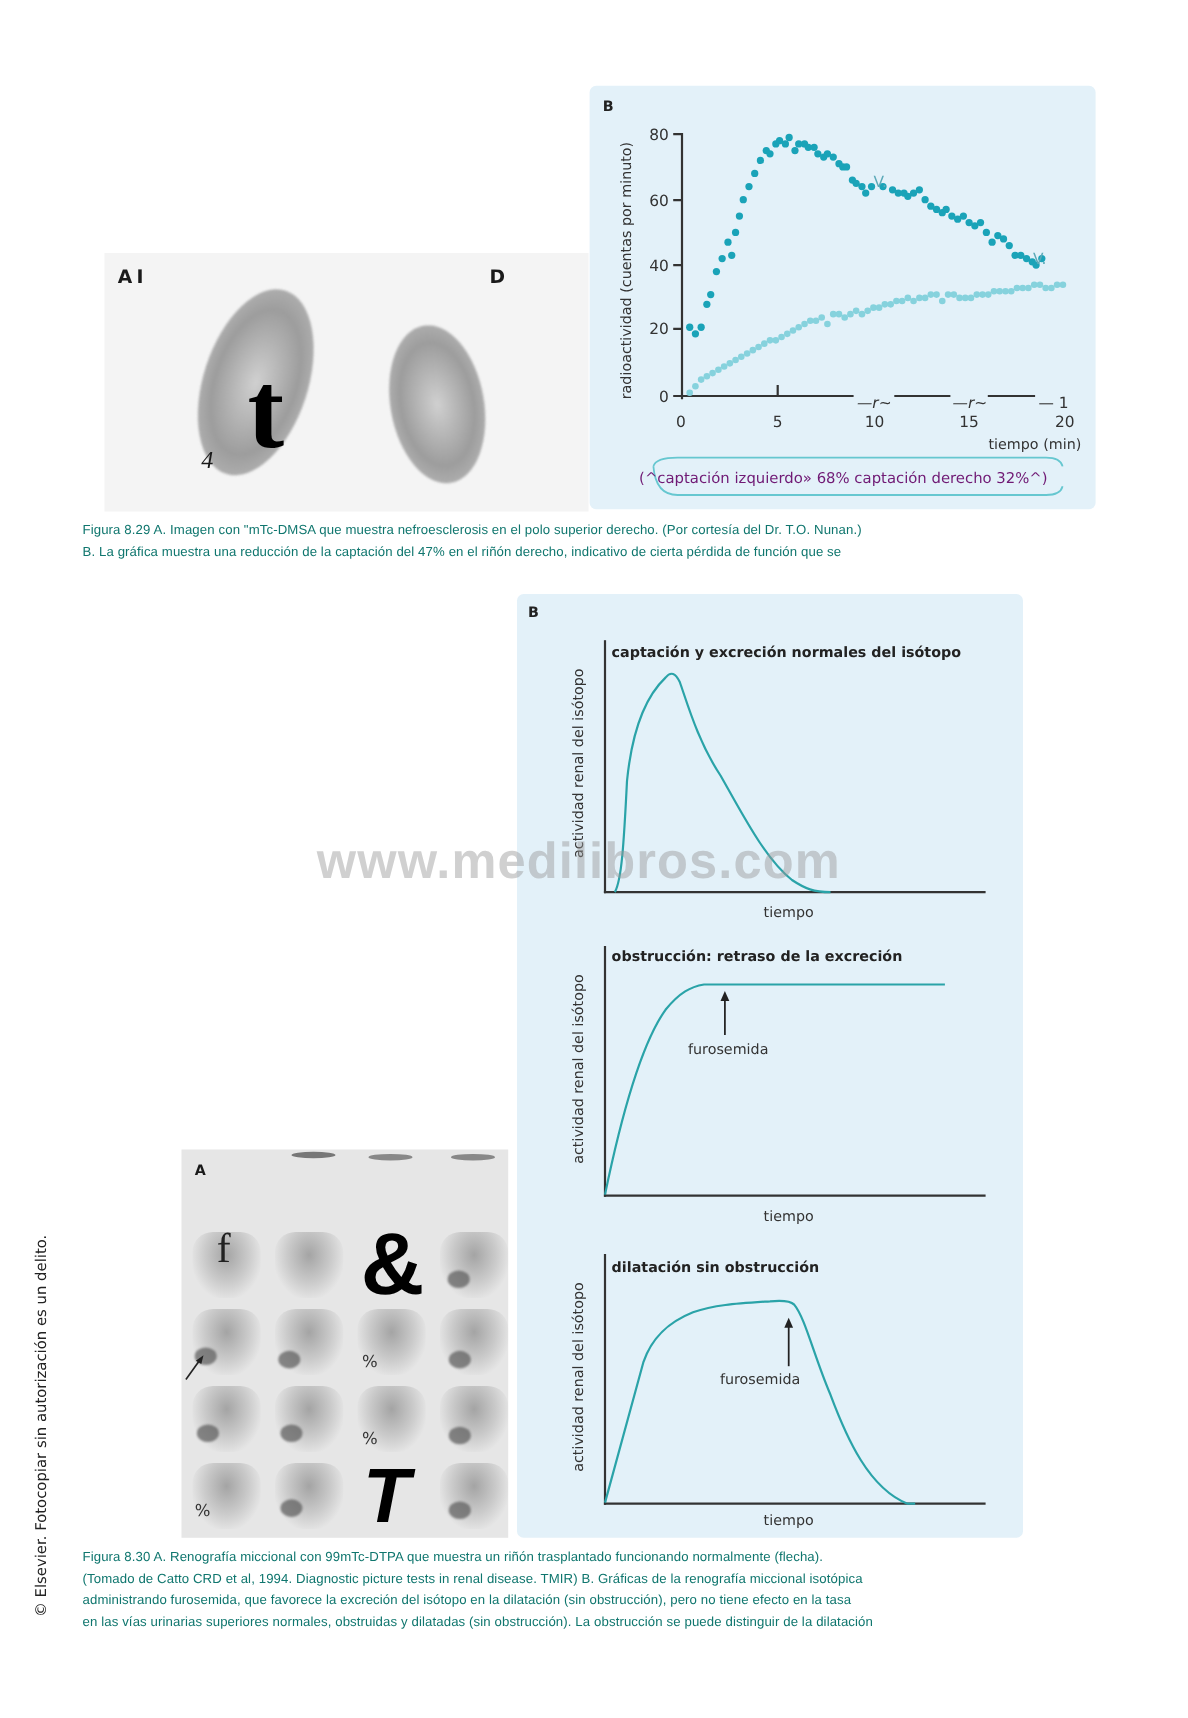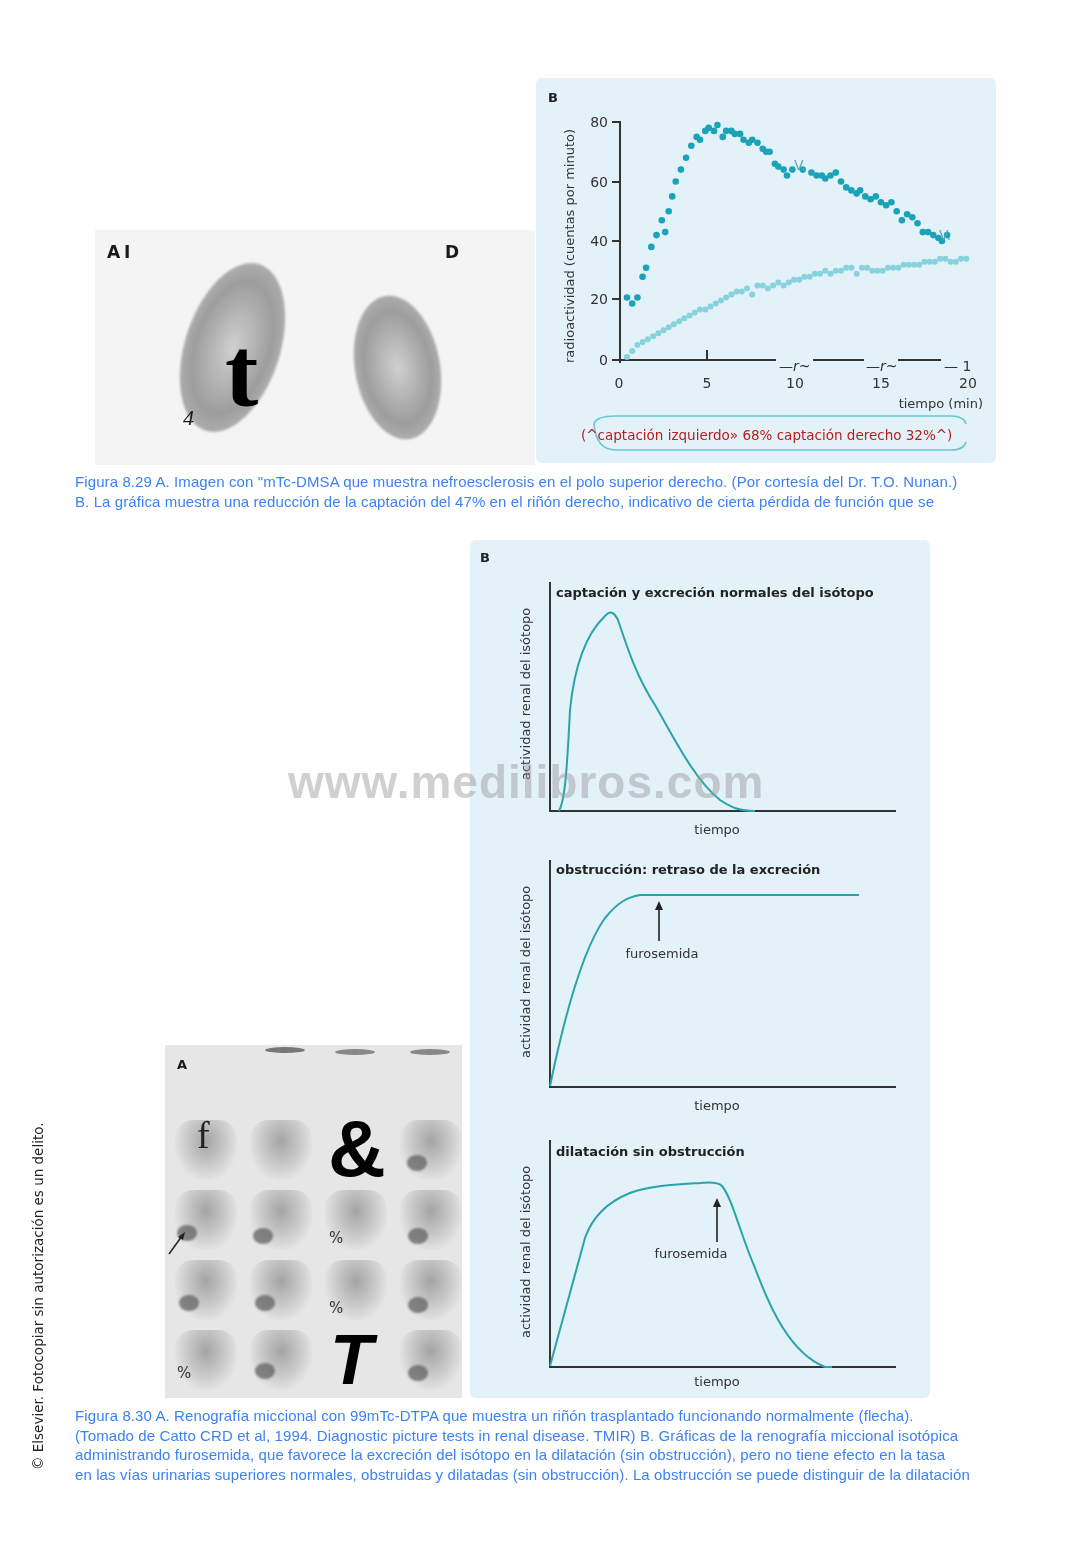--- a/index.html
+++ b/index.html
@@ -5,21 +5,21 @@
   html, body { margin: 0; padding: 0; }
   body {
     width: 1080px; height: 1562px; background: #ffffff; position: relative; overflow: hidden;
     font-family: "DejaVu Sans", sans-serif; color: #1a1a1a;
   }
   .abs { position: absolute; }
   .panel { position: absolute; background: #e3f1f9; border-radius: 6px; }
   .panel-letter { position: absolute; font-weight: bold; font-size: 13px; color: #222; }
   .caption {
     position: absolute; left: 75px; font-family: "Liberation Sans", sans-serif;
-    font-size: 15px; line-height: 19.5px; color: #3b82f6; letter-spacing: 0.1px;
+    font-size: 12px; line-height: 19.5px; color: #0f766e; letter-spacing: 0.1px;
   }
   .scan {
     position: absolute; background: #f2f2f2;
   }
   .kidney {
     position: absolute; border-radius: 50%;
     background: radial-gradient(ellipse at 50% 50%, #d0d0d0 0%, #9d9d9d 55%, #b6b6b6 80%, rgba(200,200,200,0) 100%);
     filter: blur(1.2px);
   }
   .overlay-glyph { position: absolute; color: #000; font-weight: bold; }
@@ -228,21 +228,21 @@
         <circle cx="409.4" cy="180.8" r="3"></circle>
         <circle cx="414.6" cy="183.8" r="3"></circle>
         <circle cx="419.8" cy="183.8" r="3"></circle>
         <circle cx="425.0" cy="180.8" r="3"></circle>
         <circle cx="430.3" cy="180.8" r="3"></circle>
       </g>
     <text x="258" y="92" font-family="Liberation Serif, serif" font-size="14" fill="#5ba9b8">V.</text>
     <text x="403" y="162" font-family="Liberation Serif, serif" font-size="14" fill="#5ba9b8">V.</text>
     <path d="M58 346 Q60 338 80 338 L415 338 Q428 338 430 346 M58 346 Q60 372 80 372 L415 372 Q428 372 430 364" fill="none" stroke="#66c7d0" stroke-width="1.6"></path>
   </svg>
-  <span class="abs" style="left:45px; top:349px; font-size:13.5px; color:#b91c1c;">(^captación izquierdo» 68% captación derecho 32%^)</span>
+  <span class="abs" style="left:45px; top:349px; font-size:13.5px; color:#701a75;">(^captación izquierdo» 68% captación derecho 32%^)</span>
 </div>
 
 <div class="caption" style="top:472px;">
   <div>Figura 8.29 A. Imagen con "mTc-DMSA que muestra nefroesclerosis en el polo superior derecho. (Por cortesía del Dr. T.O. Nunan.)</div>
   <div>B. La gráfica muestra una reducción de la captación del 47% en el riñón derecho, indicativo de cierta pérdida de función que se</div>
 </div>
 
 <div class="panel" style="left:470px; top:540px; width:460px; height:858px;">
   <span class="panel-letter" style="left:10px; top:10px;">B</span>
 

